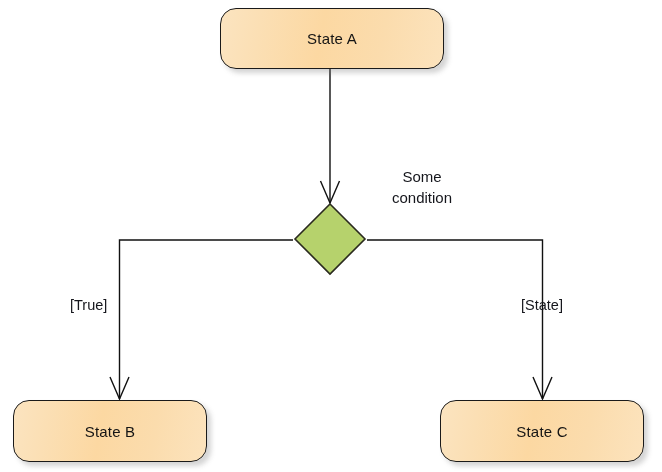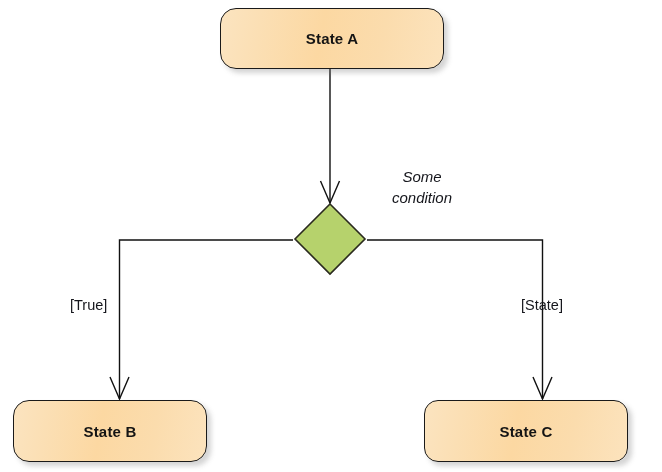--- a/index.html
+++ b/index.html
@@ -44,44 +44,43 @@
         #fbdcad 72%,
         #fce3bd 100%);
     box-shadow: 4px 4px 5px rgba(120,120,120,0.32);
     display: flex;
     align-items: center;
     justify-content: center;
   }
   .state-label {
     font-family: "Liberation Sans", sans-serif;
     font-size: 15px;
-    font-weight: bold;
+    font-weight: normal;
     color: #141414;
     letter-spacing: 0.2px;
     line-height: 1;
     user-select: none;
   }
   #state-a {
     left: 220px;
     top: 8px;
     width: 224px;
     height: 61px;
   }
   #state-b {
     left: 13px;
     top: 400px;
     width: 194px;
     height: 62px;
   }
   #state-c {
-    left: 424px;
+    left: 440px;
     top: 400px;
     width: 204px;
     height: 62px;
-    border-radius: 14px;
   }
   
   #decision-node {
     position: absolute;
     left: 293px;
     top: 203px;
     width: 74px;
     height: 74px;
   }
   
@@ -93,21 +92,20 @@
     white-space: nowrap;
     line-height: 1.38;
     user-select: none;
   }
   #condition-label {
     left: 372px;
     top: 167px;
     width: 100px;
     text-align: center;
     font-size: 15px;
-    font-style: italic;
   }
   #true-label {
     left: 70px;
     top: 295px;
     width: 100px;
     text-align: left;
   }
   #false-label {
     left: 492px;
     top: 295px;

